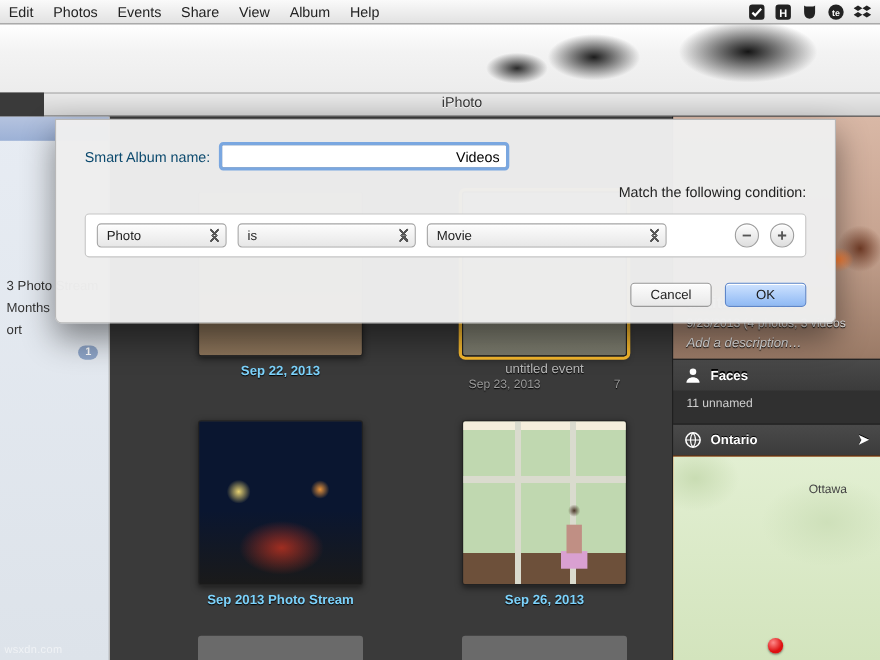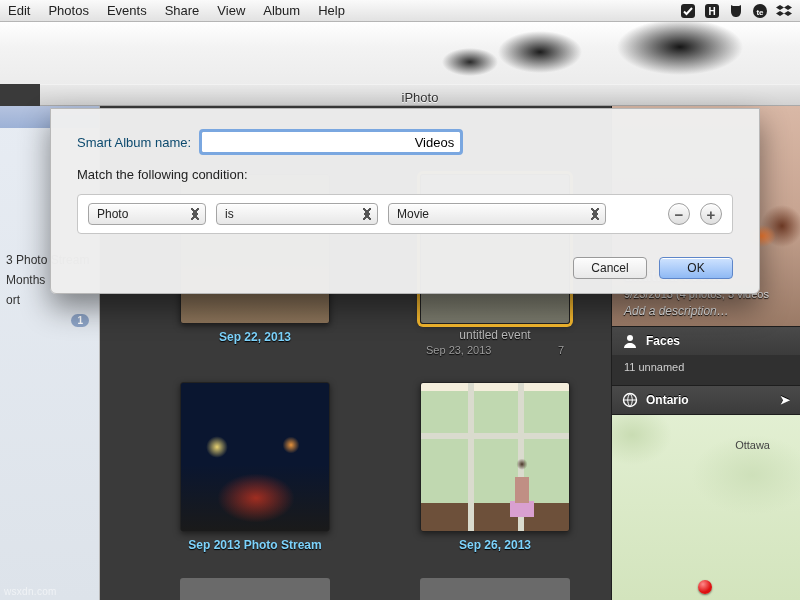--- a/index.html
+++ b/index.html
@@ -47,21 +47,21 @@
     position: absolute;
     top: 84px; left: 0; width: 800px; height: 516px;
     display: flex; flex-direction: column;
     z-index: 2;
   }
   .titlebar {
     height: 22px;
     background: linear-gradient(#e8e8e8, #d2d2d2);
     border-top: 1px solid #f2f2f2;
     border-bottom: 1px solid #a9a9a9;
-    display:flex; align-items:flex-end; justify-content:center;
+    display:flex; align-items:flex-start; justify-content:center;
     font-size: 13px; color: #333;
     text-shadow: 0 1px 0 #fff;
     margin-left: 40px;
   }
 
   .mainarea { flex: 1; display: flex; min-height: 0; }
 
   
   .sidebar {
     width: 100px;
@@ -201,21 +201,21 @@
     width:260px; height:22px;
     padding:2px 6px;
     border:1px solid #9d9d9d;
     background:#fff;
     outline: 3px solid #7aa7e0;
     outline-offset: -1px;
     border-radius:2px;
     font-size:13px;
     text-align:right;
   }
-  .sheet .row2 { margin-top:14px; color:#222;}
+  .sheet .row2 { margin-top:14px; color:#222;text-align:right;}
   .conditions {
     margin-top:12px;
     background:#fff; border:1px solid #c6c6c6; border-radius:4px;
     padding:8px 10px;
     display:flex; align-items:flex-start; gap:10px;
   }
   .aqua-select, .aqua-btn {
     height:22px;
     background: linear-gradient(#fdfdfd, #e7e7e7);
     border:1px solid #a5a5a5;

